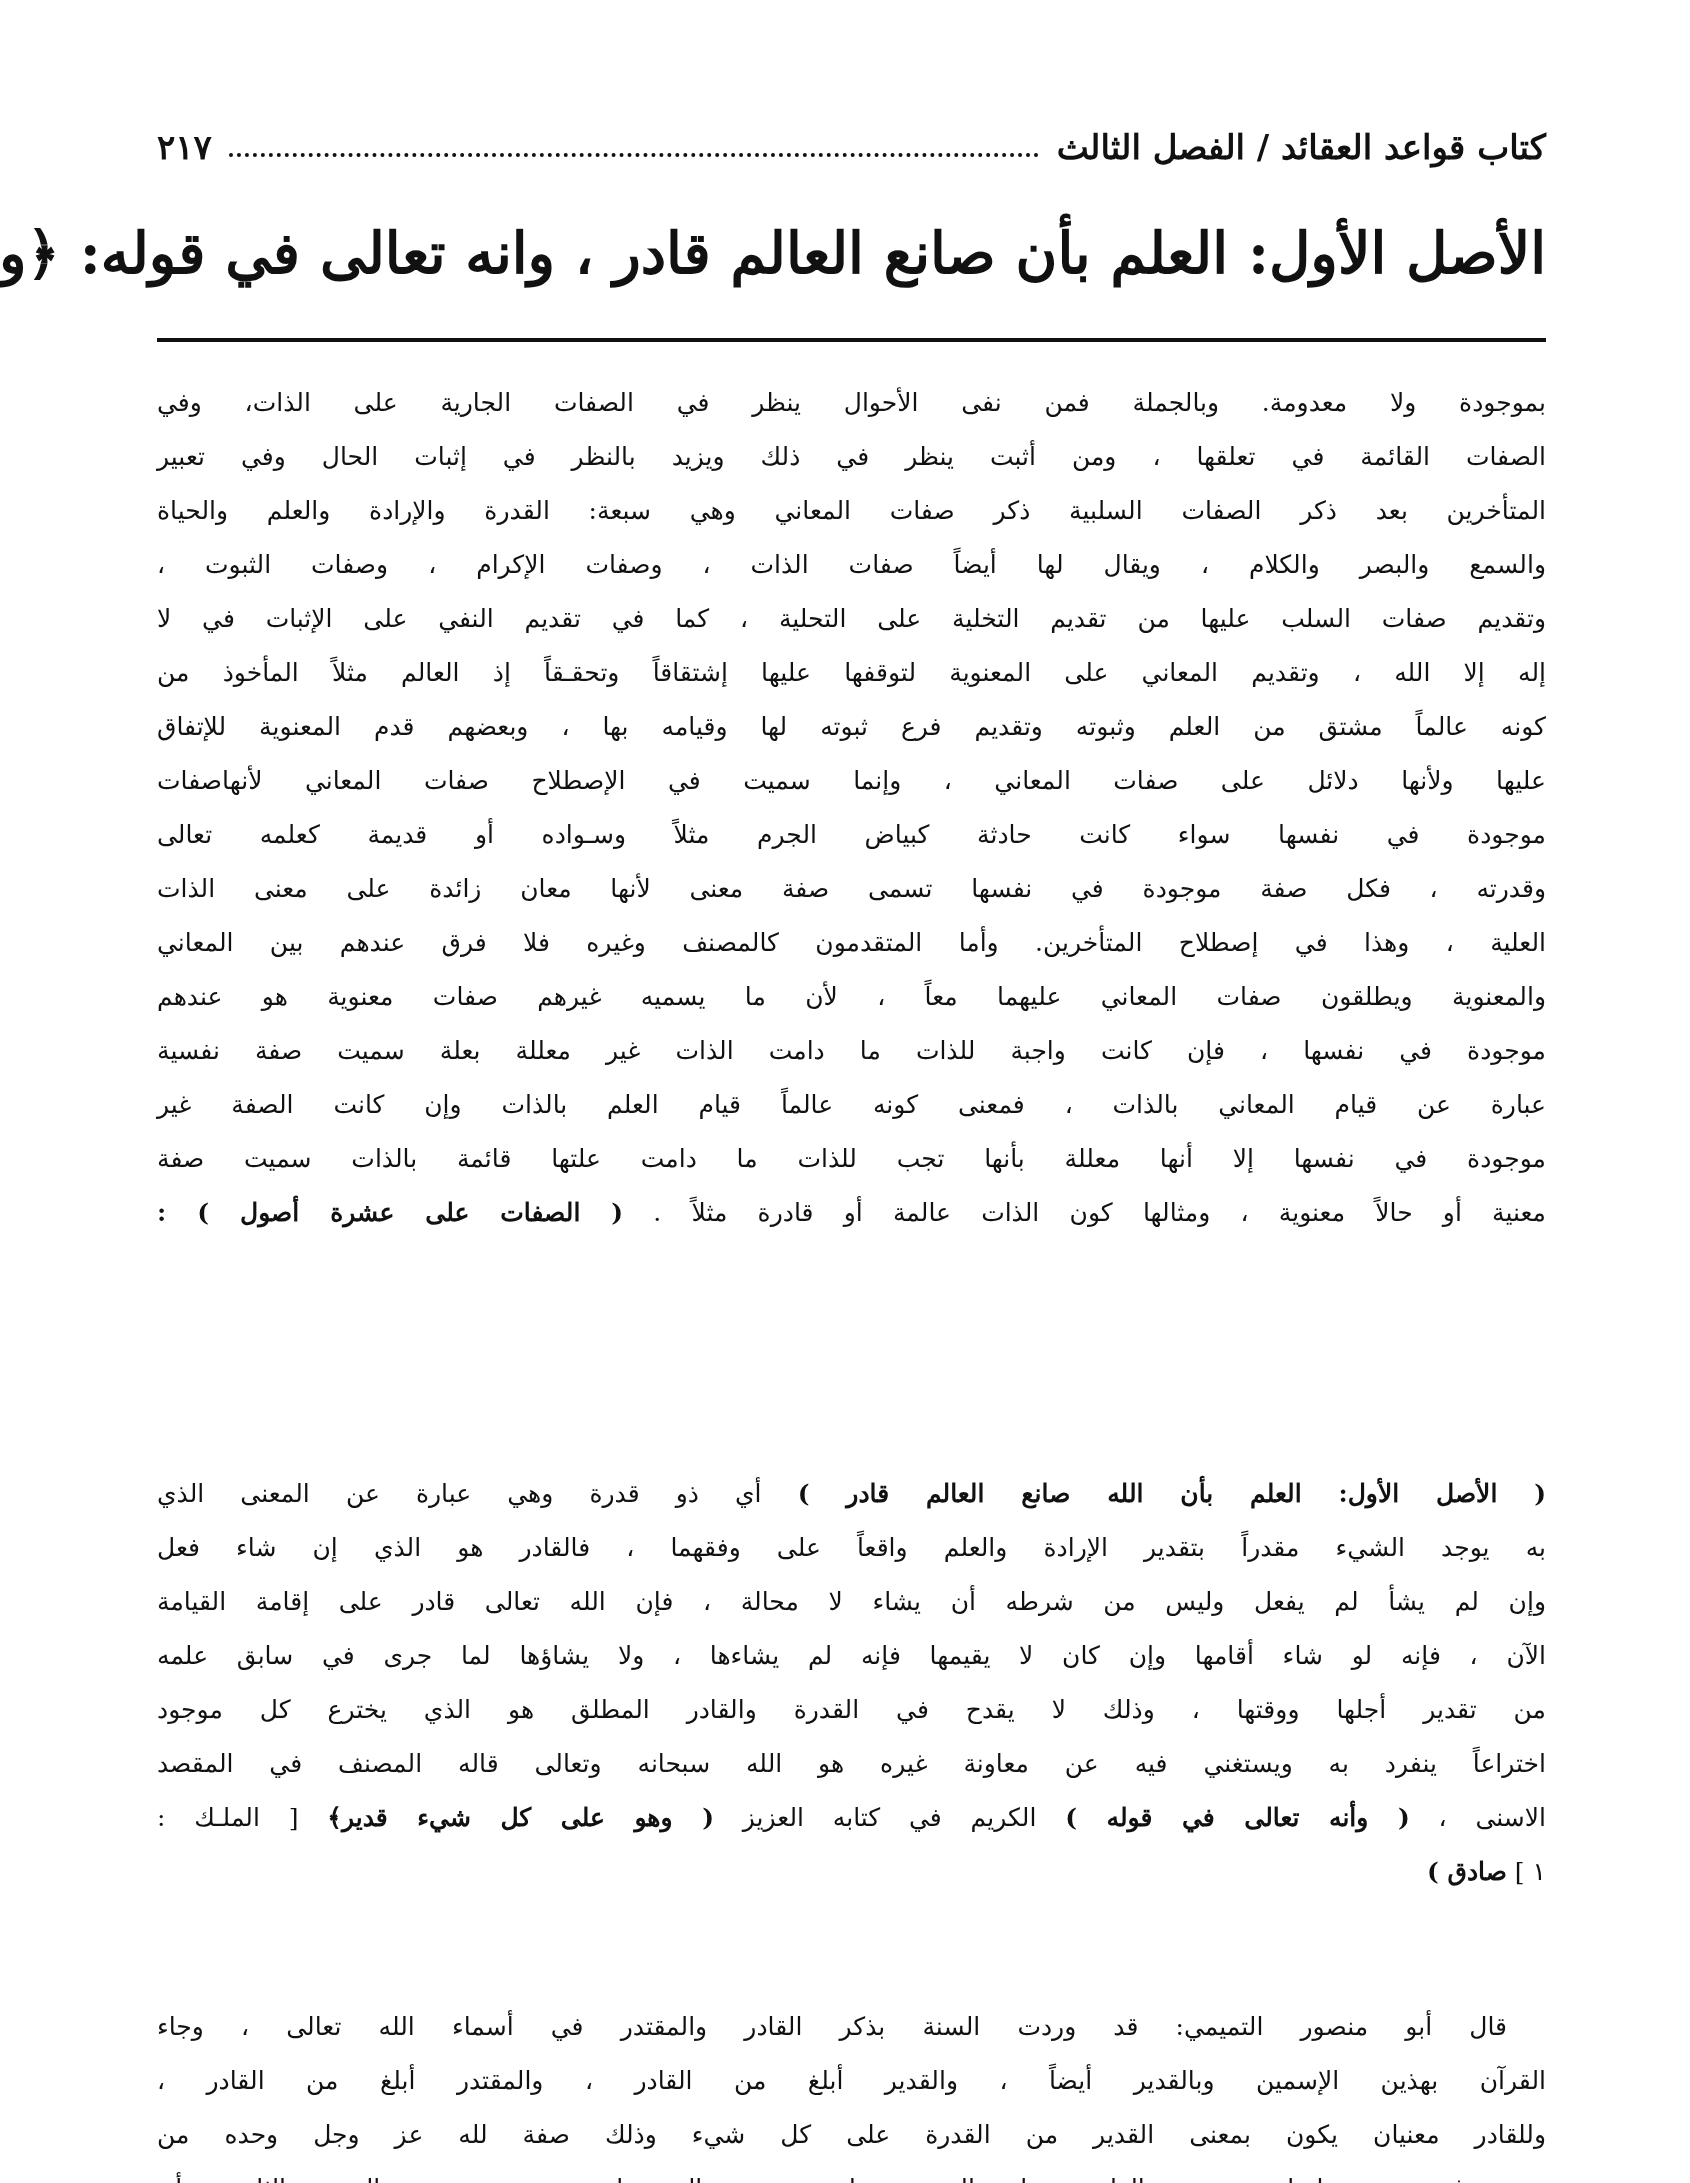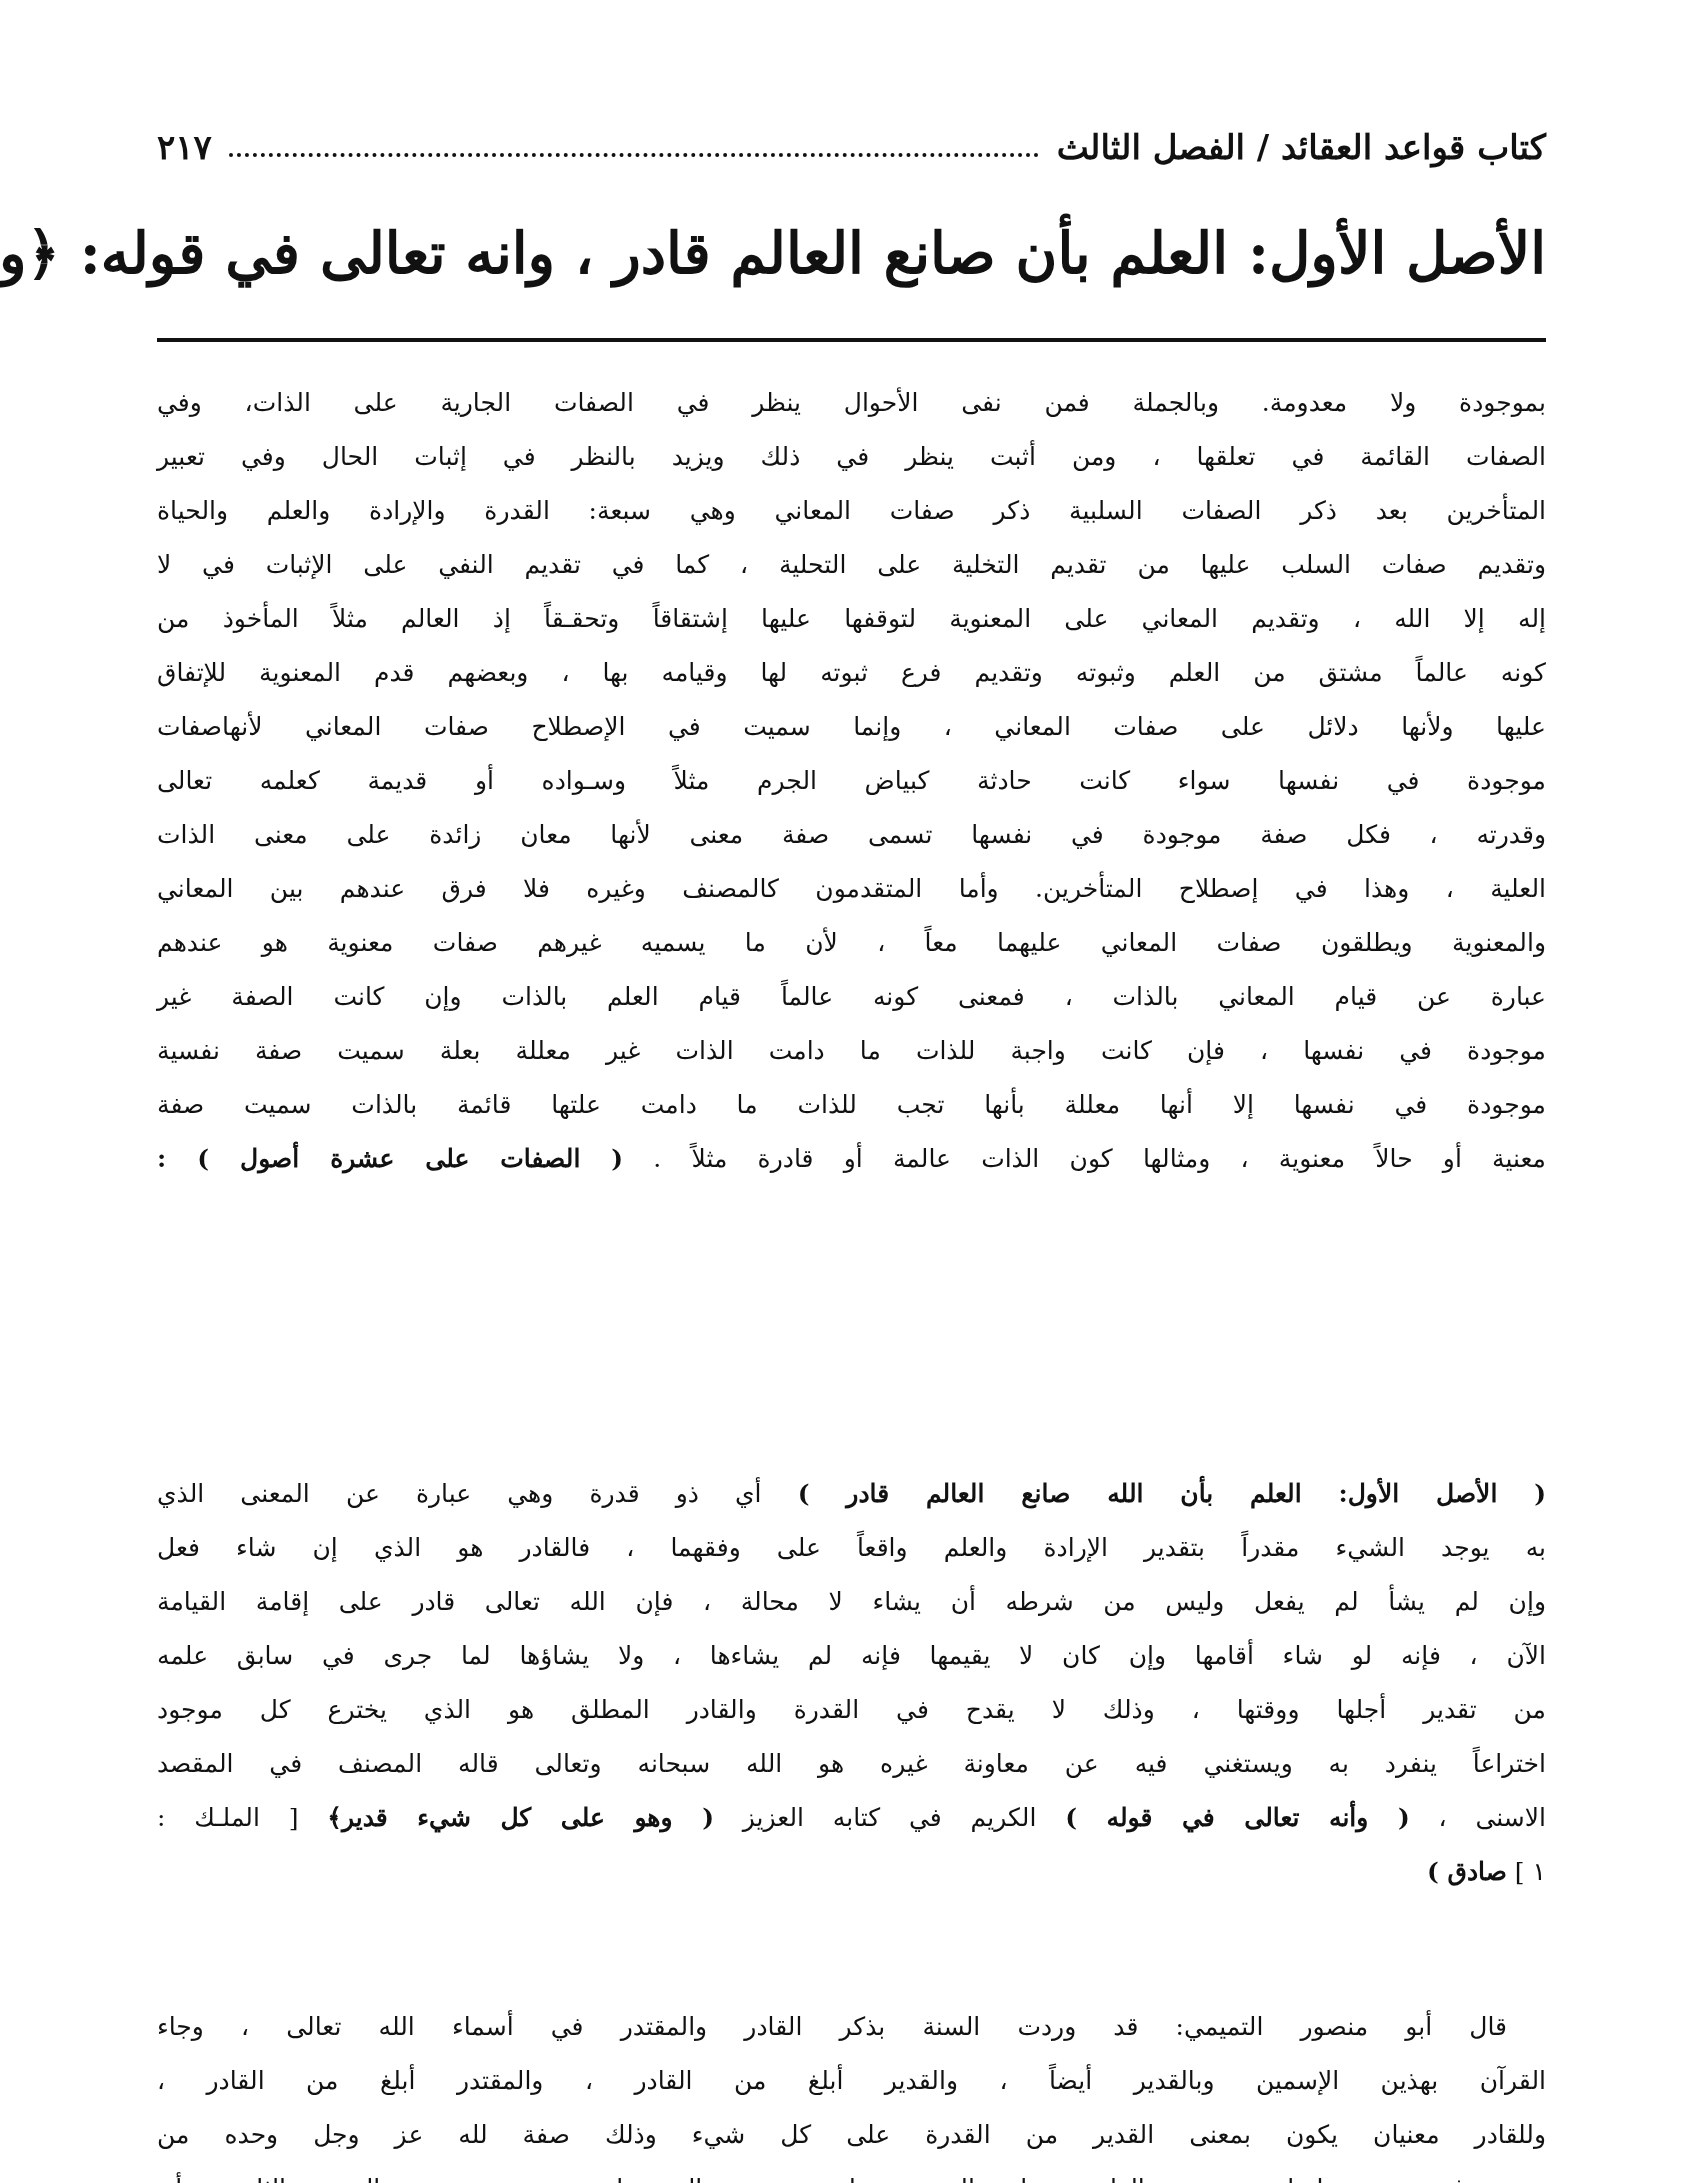--- a/index.html
+++ b/index.html
@@ -60,30 +60,31 @@
   <div class="matn">
     <span class="lead">الأصل الأول:</span><span> العلم بأن صانع العالم قادر ، وانه تعالى في قوله: ﴿وهُوَ عَلَى كُلِّ</span>
   </div>
 
   <div class="rule"></div>
 
   <div class="para" id="p1">
     <span class="line">بموجودة ولا معدومة. وبالجملة فمن نفى الأحوال ينظر في الصفات الجارية على الذات، وفي</span>
     <span class="line">الصفات القائمة في تعلقها ، ومن أثبت ينظر في ذلك ويزيد بالنظر في إثبات الحال وفي تعبير</span>
     <span class="line">المتأخرين بعد ذكر الصفات السلبية ذكر صفات المعاني وهي سبعة: القدرة والإرادة والعلم والحياة</span>
+    <span class="line">والسمع والبصر والكلام ، ويقال لها أيضاً صفات الذات ، وصفات الإكرام ، وصفات الثبوت ،</span>
     <span class="line">وتقديم صفات السلب عليها من تقديم التخلية على التحلية ، كما في تقديم النفي على الإثبات في لا</span>
     <span class="line">إله إلا الله ، وتقديم المعاني على المعنوية لتوقفها عليها إشتقاقاً وتحقـقاً إذ العالم مثلاً المأخوذ من</span>
     <span class="line">كونه عالماً مشتق من العلم وثبوته وتقديم فرع ثبوته لها وقيامه بها ، وبعضهم قدم المعنوية للإتفاق</span>
     <span class="line">عليها ولأنها دلائل على صفات المعاني ، وإنما سميت في الإصطلاح صفات المعاني لأنهاصفات</span>
     <span class="line">موجودة في نفسها سواء كانت حادثة كبياض الجرم مثلاً وسـواده أو قديمة كعلمه تعالى</span>
     <span class="line">وقدرته ، فكل صفة موجودة في نفسها تسمى صفة معنى لأنها معان زائدة على معنى الذات</span>
     <span class="line">العلية ، وهذا في إصطلاح المتأخرين. وأما المتقدمون كالمصنف وغيره فلا فرق عندهم بين المعاني</span>
     <span class="line">والمعنوية ويطلقون صفات المعاني عليهما معاً ، لأن ما يسميه غيرهم صفات معنوية هو عندهم</span>
+    <span class="line">موجودة في نفسها ، فإن كانت واجبة للذات ما دامت الذات غير معللة بعلة سميت صفة نفسية</span>
     <span class="line">عبارة عن قيام المعاني بالذات ، فمعنى كونه عالماً قيام العلم بالذات وإن كانت الصفة غير</span>
-    <span class="line">موجودة في نفسها ، فإن كانت واجبة للذات ما دامت الذات غير معللة بعلة سميت صفة نفسية</span>
     <span class="line">موجودة في نفسها إلا أنها معللة بأنها تجب للذات ما دامت علتها قائمة بالذات سميت صفة</span>
     <span class="line"><span>معنية أو حالاً معنوية ، ومثالها كون الذات عالمة أو قادرة مثلاً . </span><span class="b">( الصفات على عشرة أصول ) :</span></span>
   </div>
 
   <div class="para" id="p2">
     <span class="line"><span class="b">( الأصل الأول: العلم بأن الله صانع العالم قادر )</span><span> أي ذو قدرة وهي عبارة عن المعنى الذي</span></span>
     <span class="line">به يوجد الشيء مقدراً بتقدير الإرادة والعلم واقعاً على وفقهما ، فالقادر هو الذي إن شاء فعل</span>
     <span class="line">وإن لم يشأ لم يفعل وليس من شرطه أن يشاء لا محالة ، فإن الله تعالى قادر على إقامة القيامة</span>
     <span class="line">الآن ، فإنه لو شاء أقامها وإن كان لا يقيمها فإنه لم يشاءها ، ولا يشاؤها لما جرى في سابق علمه</span>
     <span class="line">من تقدير أجلها ووقتها ، وذلك لا يقدح في القدرة والقادر المطلق هو الذي يخترع كل موجود</span>

